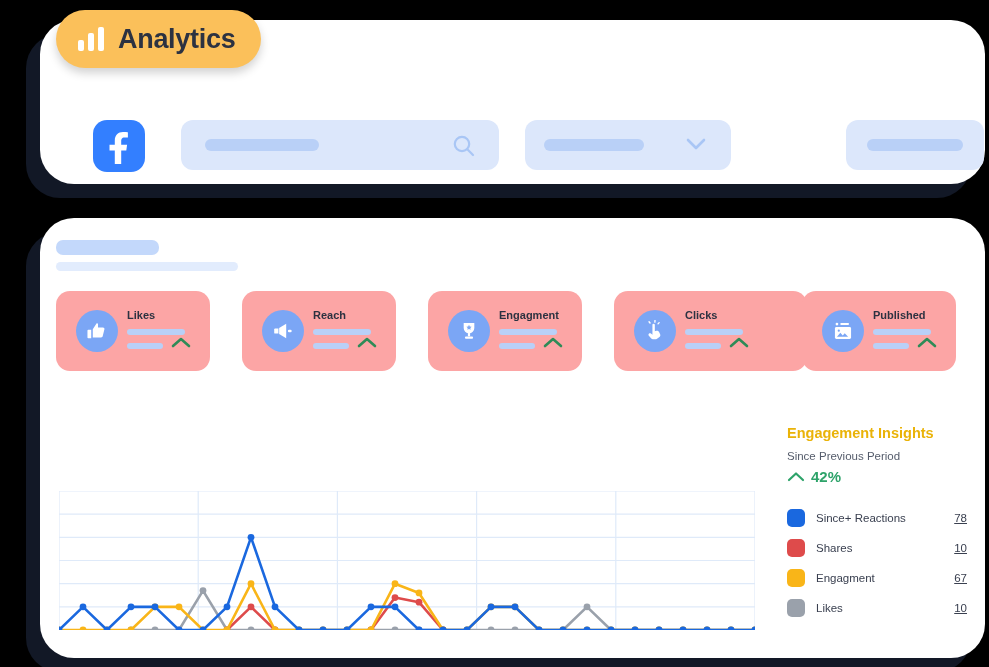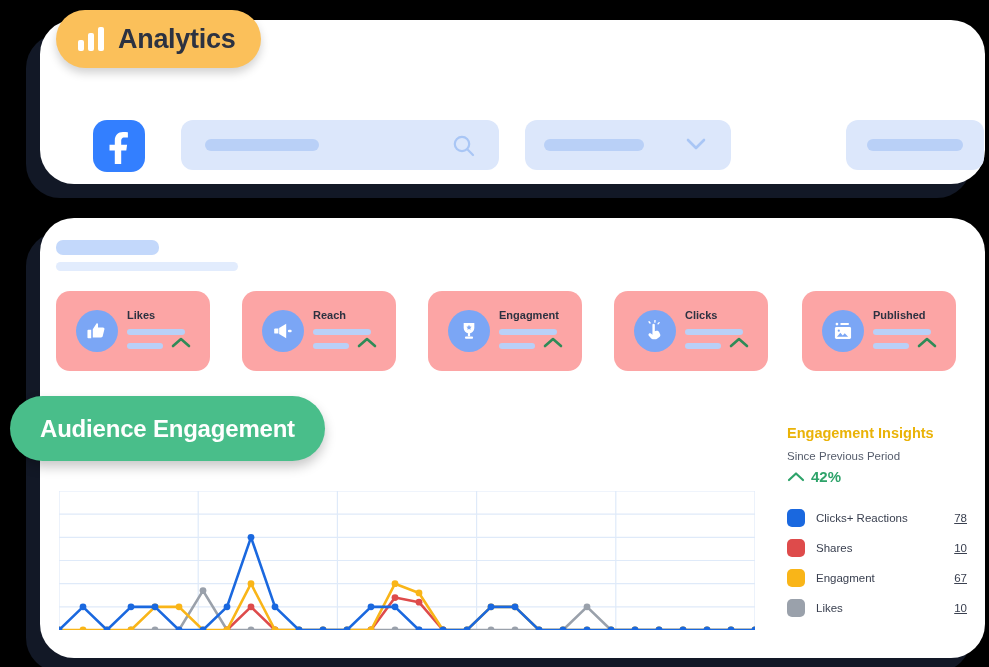--- a/index.html
+++ b/index.html
@@ -245,21 +245,21 @@
       <span class="cap">Reach</span>
       <span class="l1"></span>
       <span class="l2"></span>
       <span class="up">
         <svg width="22" height="13" viewBox="0 0 22 13">
             <polyline points="3,10 11,3 19,10" fill="none" stroke="#2e8b57" stroke-width="2.6" stroke-linecap="round" stroke-linejoin="round"></polyline>
           </svg>
       </span>
     </div>
 
-    <div class="stat-card" style="left:558px;">
+    <div class="stat-card" style="left:558px;padding-left:39px;">
       <span class="ico">
         <svg width="22" height="22" viewBox="0 0 24 24" fill="#ffffff">
           <path d="M9.2 9.5V5.3a1.3 1.3 0 0 1 2.6 0v7.1l1.6-.6c1.2-.45 2.4.1 2.9 1.1l1.3 2.6c.5 1.1.2 2.4-.8 3.1l-2.6 1.8c-.6.4-1.3.6-2 .6h-2.4c-.8 0-1.6-.35-2.1-1l-2.4-2.9c-.6-.75-.5-1.8.2-2.4.6-.5 1.5-.5 2.1 0l1.6 1.4z"></path>
           <path d="M6.6 3.3 5.5 1.9M11.9 2.3l.1-1.8M15.3 4.2l1.2-1.3" stroke="#ffffff" stroke-width="1.5" stroke-linecap="round" fill="none"></path>
         </svg>
       </span>
       <span class="cap">Clicks</span>
       <span class="l1"></span>
       <span class="l2"></span>
       <span class="up">
@@ -283,39 +283,36 @@
       <span class="l1"></span>
       <span class="l2"></span>
       <span class="up">
         <svg width="22" height="13" viewBox="0 0 22 13">
             <polyline points="3,10 11,3 19,10" fill="none" stroke="#2e8b57" stroke-width="2.6" stroke-linecap="round" stroke-linejoin="round"></polyline>
           </svg>
       </span>
     </div>
   </div>
 
-  <div id="audience-pill">
-    <span class="label">Audience Engagement</span>
-  </div>
 
   <div id="insights">
     <div class="title">Engagement Insights</div>
     <div class="sub">Since Previous Period</div>
     <div class="pct">
       <span>
         <svg width="18" height="11" viewBox="0 0 18 11">
             <polyline points="2,9 9,2.5 16,9" fill="none" stroke="#2ea36a" stroke-width="2.2" stroke-linecap="round" stroke-linejoin="round"></polyline>
           </svg>
       </span>
       <span>42%</span>
     </div>
     <div class="legend">
       <div class="legend-row">
         <span class="sw" style="background:#1A68DF"></span>
-        <span class="nm">Clicks+ Reactions</span>
+        <span class="nm">Since+ Reactions</span>
         <span class="vl">78</span>
       </div>
       <div class="legend-row">
         <span class="sw" style="background:#DE4B4B"></span>
         <span class="nm">Shares</span>
         <span class="vl">10</span>
       </div>
       <div class="legend-row">
         <span class="sw" style="background:#F9B518"></span>
         <span class="nm">Engagment</span>

